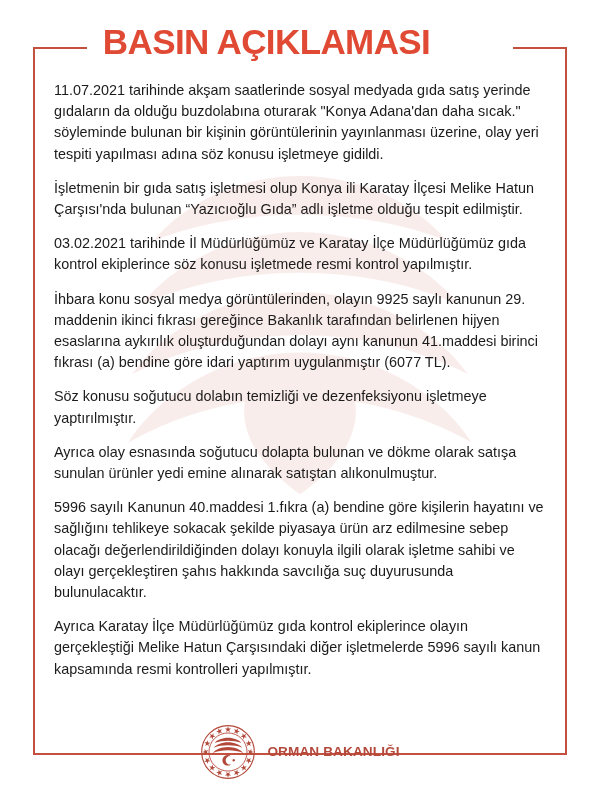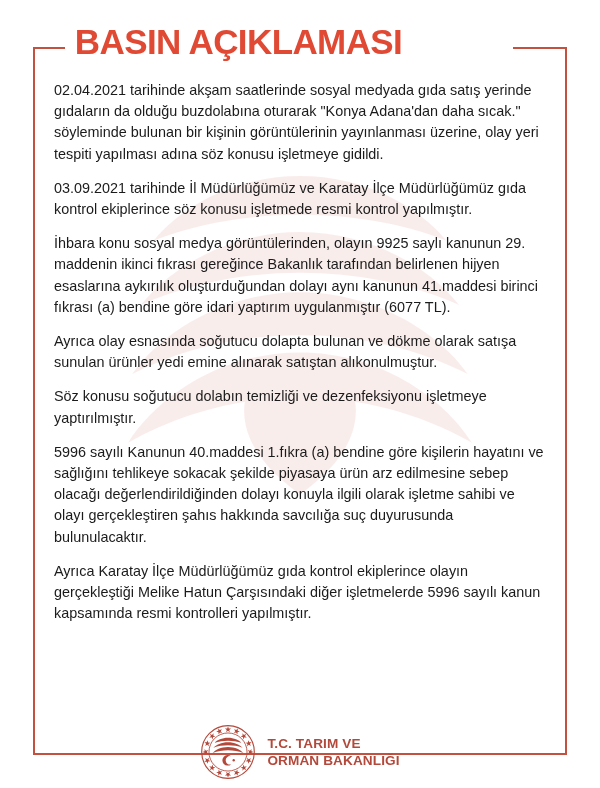--- a/index.html
+++ b/index.html
@@ -64,20 +64,21 @@
   #frame-top-right { right: 33px; width: 54px; }
 
   
   #heading-band {
     position: absolute;
     left: 0;
     top: 20px;
     width: 477px;
     text-align: center;
     z-index: 2;
+    padding-left: 28px;
   }
   #doc-title {
     display: inline-block;
     margin: 0;
     padding: 0 10px;
     background: #ffffff;
     font-size: 35px;
     line-height: 44px;
     font-weight: bold;
     letter-spacing: -0.6px;
@@ -152,25 +153,26 @@
 
   <div id="frame"></div>
   <div id="frame-top-left"></div>
   <div id="frame-top-right"></div>
 
   <div id="heading-band">
     <h1 id="doc-title">BASIN AÇIKLAMASI</h1>
   </div>
 
   <div id="body-copy">
-    <p class="para">02.04.2021 tarihinde akşam saatlerinde sosyal medyada gıda satış yerinde gıdaların da olduğu buzdolabına oturarak "Konya Adana'dan daha sıcak." söyleminde bulunan bir kişinin görüntülerinin yayınlanması üzerine, olay yeri tespiti yapılması adına söz konusu işletmeye gidildi.</p>
-    <p class="para">03.09.2021 tarihinde İl Müdürlüğümüz ve Karatay İlçe Müdürlüğümüz gıda kontrol ekiplerince söz konusu işletmede resmi kontrol yapılmıştır.</p>
+    <p class="para">11.07.2021 tarihinde akşam saatlerinde sosyal medyada gıda satış yerinde gıdaların da olduğu buzdolabına oturarak "Konya Adana'dan daha sıcak." söyleminde bulunan bir kişinin görüntülerinin yayınlanması üzerine, olay yeri tespiti yapılması adına söz konusu işletmeye gidildi.</p>
+    <p class="para">İşletmenin bir gıda satış işletmesi olup Konya ili Karatay İlçesi Melike Hatun Çarşısı'nda bulunan “Yazıcıoğlu Gıda” adlı işletme olduğu tespit edilmiştir.</p>
+    <p class="para">03.02.2021 tarihinde İl Müdürlüğümüz ve Karatay İlçe Müdürlüğümüz gıda kontrol ekiplerince söz konusu işletmede resmi kontrol yapılmıştır.</p>
     <p class="para">İhbara konu sosyal medya görüntülerinden, olayın 9925 saylı kanunun 29. maddenin ikinci fıkrası gereğince Bakanlık tarafından belirlenen hijyen esaslarına aykırılık oluşturduğundan dolayı aynı kanunun 41.maddesi birinci fıkrası (a) bendine göre idari yaptırım uygulanmıştır (6077 TL).</p>
+    <p class="para">Söz konusu soğutucu dolabın temizliği ve dezenfeksiyonu işletmeye yaptırılmıştır.</p>
     <p class="para">Ayrıca olay esnasında soğutucu dolapta bulunan ve dökme olarak satışa sunulan ürünler yedi emine alınarak satıştan alıkonulmuştur.</p>
-    <p class="para">Söz konusu soğutucu dolabın temizliği ve dezenfeksiyonu işletmeye yaptırılmıştır.</p>
     <p class="para">5996 sayılı Kanunun 40.maddesi 1.fıkra (a) bendine göre kişilerin hayatını ve sağlığını tehlikeye sokacak şekilde piyasaya ürün arz edilmesine sebep olacağı değerlendirildiğinden dolayı konuyla ilgili olarak işletme sahibi ve olayı gerçekleştiren şahıs hakkında savcılığa suç duyurusunda bulunulacaktır.</p>
     <p class="para">Ayrıca Karatay İlçe Müdürlüğümüz gıda kontrol ekiplerince olayın gerçekleştiği Melike Hatun Çarşısındaki diğer işletmelerde 5996 sayılı kanun kapsamında resmi kontrolleri yapılmıştır.</p>
   </div>
 
   <div id="ministry-logo">
     <div id="logo-emblem">
       <svg viewBox="0 0 100 100" xmlns="http://www.w3.org/2000/svg" aria-hidden="true">
         <circle cx="50" cy="50" r="47" fill="none" stroke="#b3493b" stroke-width="2"></circle>
         <circle cx="50" cy="50" r="34" fill="none" stroke="#b3493b" stroke-width="1.6"></circle>
         <g fill="#b3493b">
@@ -226,18 +228,17 @@
         <g fill="#b3493b">
           <path d="M50 24.5c-10.5 0-19.5 4.2-24 9 7.5-2.6 15.5-3.8 24-3.8s16.5 1.2 24 3.8c-4.5-4.8-13.5-9-24-9z"></path>
           <path d="M50 32.5c-11.5 0-21.5 4.6-26 10 8-3 16.8-4.4 26-4.4s18 1.4 26 4.4c-4.5-5.4-14.5-10-26-10z"></path>
           <path d="M50 41c-12.5 0-23 5.2-27.5 11 8.5-3.4 17.8-5 27.5-5s19 1.6 27.5 5C73 46.2 62.5 41 50 41z"></path>
         </g>
         <path d="M55.5 57.5a9.5 9.5 0 1 0 0 14.6 7.6 7.6 0 1 1 0-14.6z" fill="#b3493b"></path>
         <circle cx="60.2" cy="64.8" r="2.1" fill="#b3493b"></circle>
       </svg>
     </div>
     <div id="logo-wordmark">
-      <div>T.C. TARIM VE</div>
       <div>ORMAN BAKANLIĞI</div>
     </div>
   </div>
 
 </div>
 
 </body></html>

